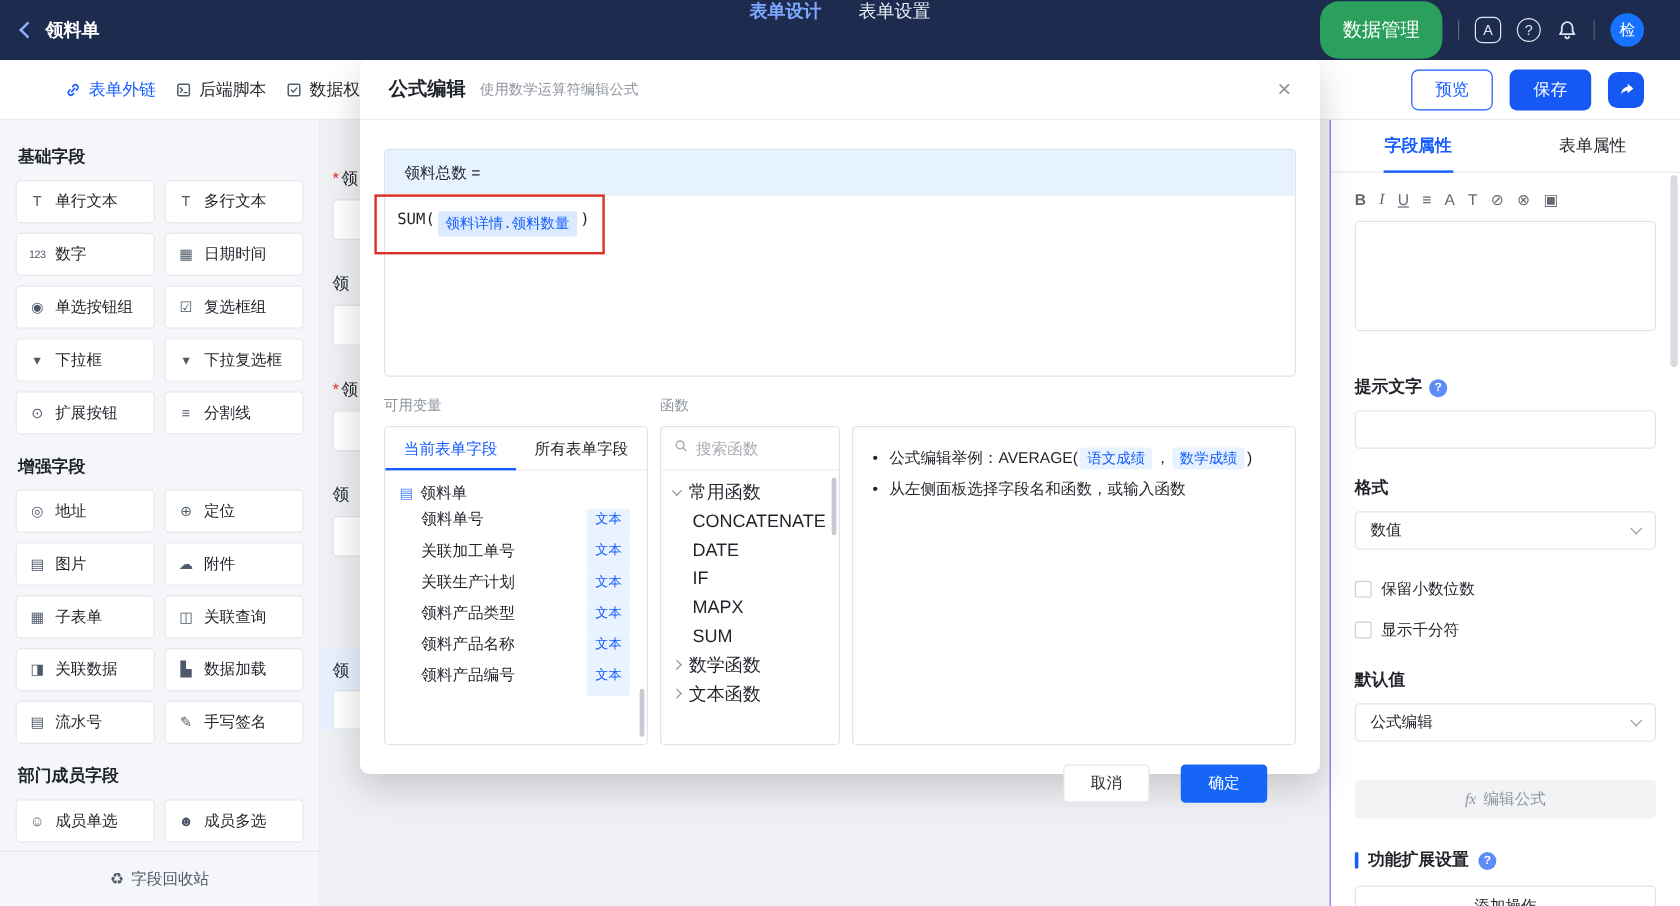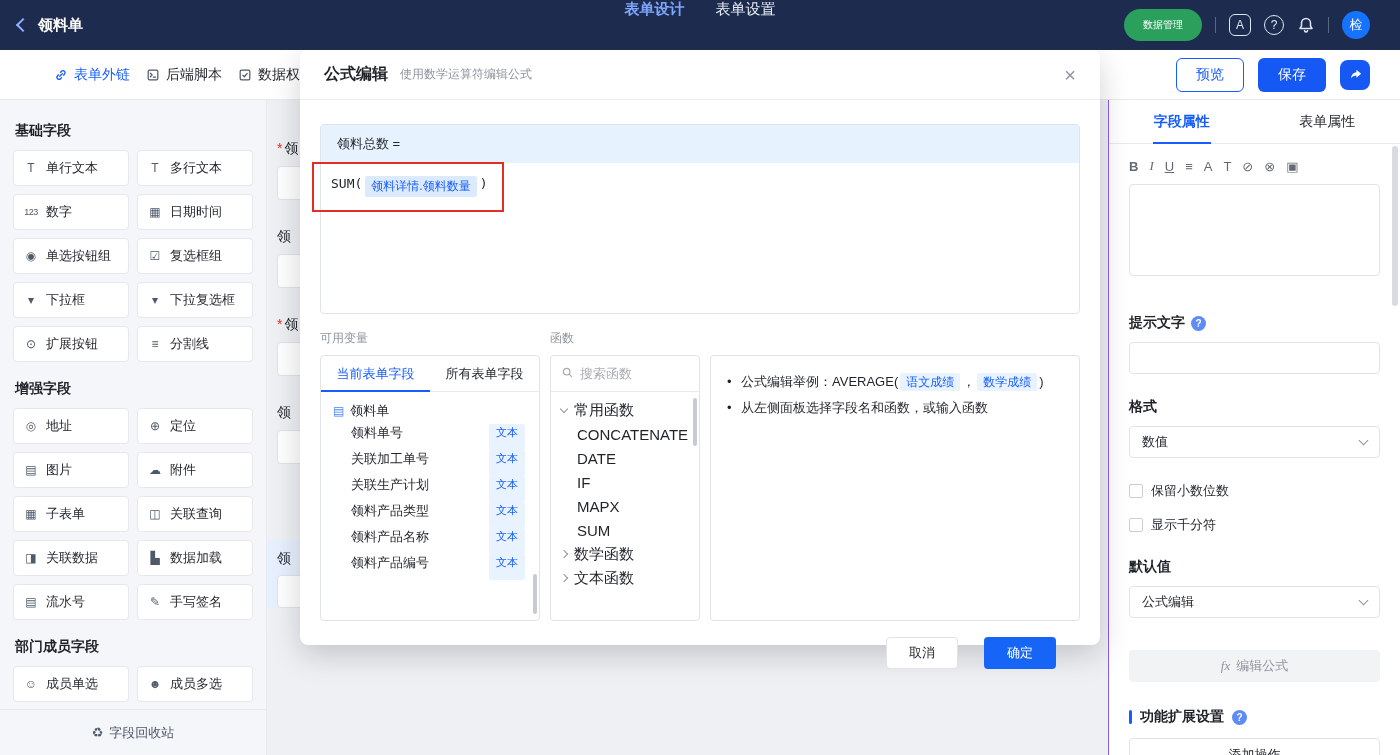--- a/index.html
+++ b/index.html
@@ -7,21 +7,21 @@
   body{position:relative;overflow:hidden;background:#eef0f4;font-family:"Liberation Sans",sans-serif;color:#1f2329}
   
   .topbar{position:absolute;top:0;left:0;right:0;height:50px;background:#1c2b4e;display:flex;align-items:center;padding:0 30px 0 18px;z-index:30}
   .tb-left{display:flex;align-items:center;gap:10px}
   .back-icon{width:10px;height:10px;border-left:2px solid #8fb0ff;border-bottom:2px solid #8fb0ff;transform:rotate(45deg);cursor:pointer}
   .tb-title{color:#fff;font-size:15px;font-weight:bold}
   .tb-center{position:absolute;left:0;right:0;top:0;height:50px;display:flex;justify-content:center;gap:31px}
   .tb-tab{font-size:15px;color:#e8ecf4;cursor:pointer}
   .tb-tab.active{color:#7ea7ff;font-weight:bold}
   .tb-right{margin-left:auto;display:flex;align-items:center;gap:13px;z-index:2}
-  .green-btn{background:#2aa05c;color:#fff;font-size:10px;height:32px;padding:0 19px;border-radius:16px;border:none;cursor:pointer}
+  .green-btn{background:#2aa05c;color:#fff;font-size:16px;height:48px;padding:0 19px;border-radius:16px;border:none;cursor:pointer}
   .tb-divider{width:1px;height:16px;background:rgba(255,255,255,.28)}
   .translate-icon{width:22px;height:22px;border:1.6px solid #dfe6f3;border-radius:6px;color:#dfe6f3;display:flex;align-items:center;justify-content:center;font-size:12px;cursor:pointer}
   .q-icon{width:20px;height:20px;border:1.6px solid #dfe6f3;border-radius:50%;color:#dfe6f3;display:flex;align-items:center;justify-content:center;font-size:12px;cursor:pointer}
   .bell-wrap{display:flex;align-items:center;cursor:pointer}
   .avatar{width:28px;height:28px;border-radius:50%;background:#1673ff;color:#fff;font-size:13px;display:flex;align-items:center;justify-content:center;cursor:pointer}
   
   .toolbar{position:absolute;top:50px;left:0;right:0;height:50px;background:#fff;border-bottom:1px solid #e8eaee;display:flex;align-items:center;padding:0 30px 0 54px;z-index:5}
   .tool-item{display:flex;align-items:center;gap:6px;font-size:14px;margin-right:16px;cursor:pointer;white-space:nowrap}
   .tool-item.accent{color:#165dff}
   .tool-item .ticon{display:flex;align-items:center}
@@ -75,21 +75,21 @@
   
   .modal{position:absolute;left:300px;top:50px;width:800px;height:595px;background:#fff;border-radius:8px;box-shadow:0 10px 30px rgba(0,0,0,.18);z-index:20}
   .modal-head{height:50px;display:flex;align-items:center;padding:0 24px;border-bottom:1px solid #ebedf0}
   .m-title{font-size:16px;font-weight:bold}
   .m-sub{font-size:12px;color:#8f959e;margin-left:12px}
   .m-close{margin-left:auto;font-size:20px;color:#8f959e;cursor:pointer;line-height:1}
   .m-body{padding:24px 20px 0}
   .formula-box{border:1px solid #e0e3e8;border-radius:4px;overflow:hidden;cursor:text}
   .formula-target{height:38px;background:#e7f2ff;display:flex;align-items:center;padding:0 16px;font-size:13px;color:#1f2329}
   .formula-body{height:150px;padding:13px 10px;font-family:"DejaVu Sans Mono",monospace;font-size:13px;color:#1f2329;display:flex;align-items:flex-start}
-  .var-chip{background:#dbeafc;color:#165dff;padding:2px 6px;border-radius:2px;margin:0 3px;font-size:12px;font-family:Liberation Sans, sans-serif}
+  .var-chip{background:#dbeafc;color:#165dff;padding:2px 6px;border-radius:2px;margin:0 3px;font-size:12px;font-family:Liberation Mono, monospace}
   .annotation{position:absolute;left:12px;top:112px;width:192px;height:50px;border:2px solid #e02e24;z-index:26;pointer-events:none}
   .panel-labels{display:flex;margin-top:16px;font-size:12px;color:#8f959e}
   .pl1{width:230px}
   .panels{display:flex;gap:10px;margin-top:8px;height:266px}
   .vars-panel{width:220px;border:1px solid #e0e3e8;border-radius:4px;position:relative;overflow:hidden}
   .vtabs{height:36px;display:flex;border-bottom:1px solid #e8eaee}
   .vtab{flex:1;display:flex;align-items:center;justify-content:center;font-size:13px;color:#1f2329;position:relative;cursor:pointer}
   .vtab.active{color:#165dff}
   .vtab.active::after{content:"";position:absolute;left:0;right:0;bottom:-1px;height:2px;background:#165dff}
   .vtree{padding:6px 0}

